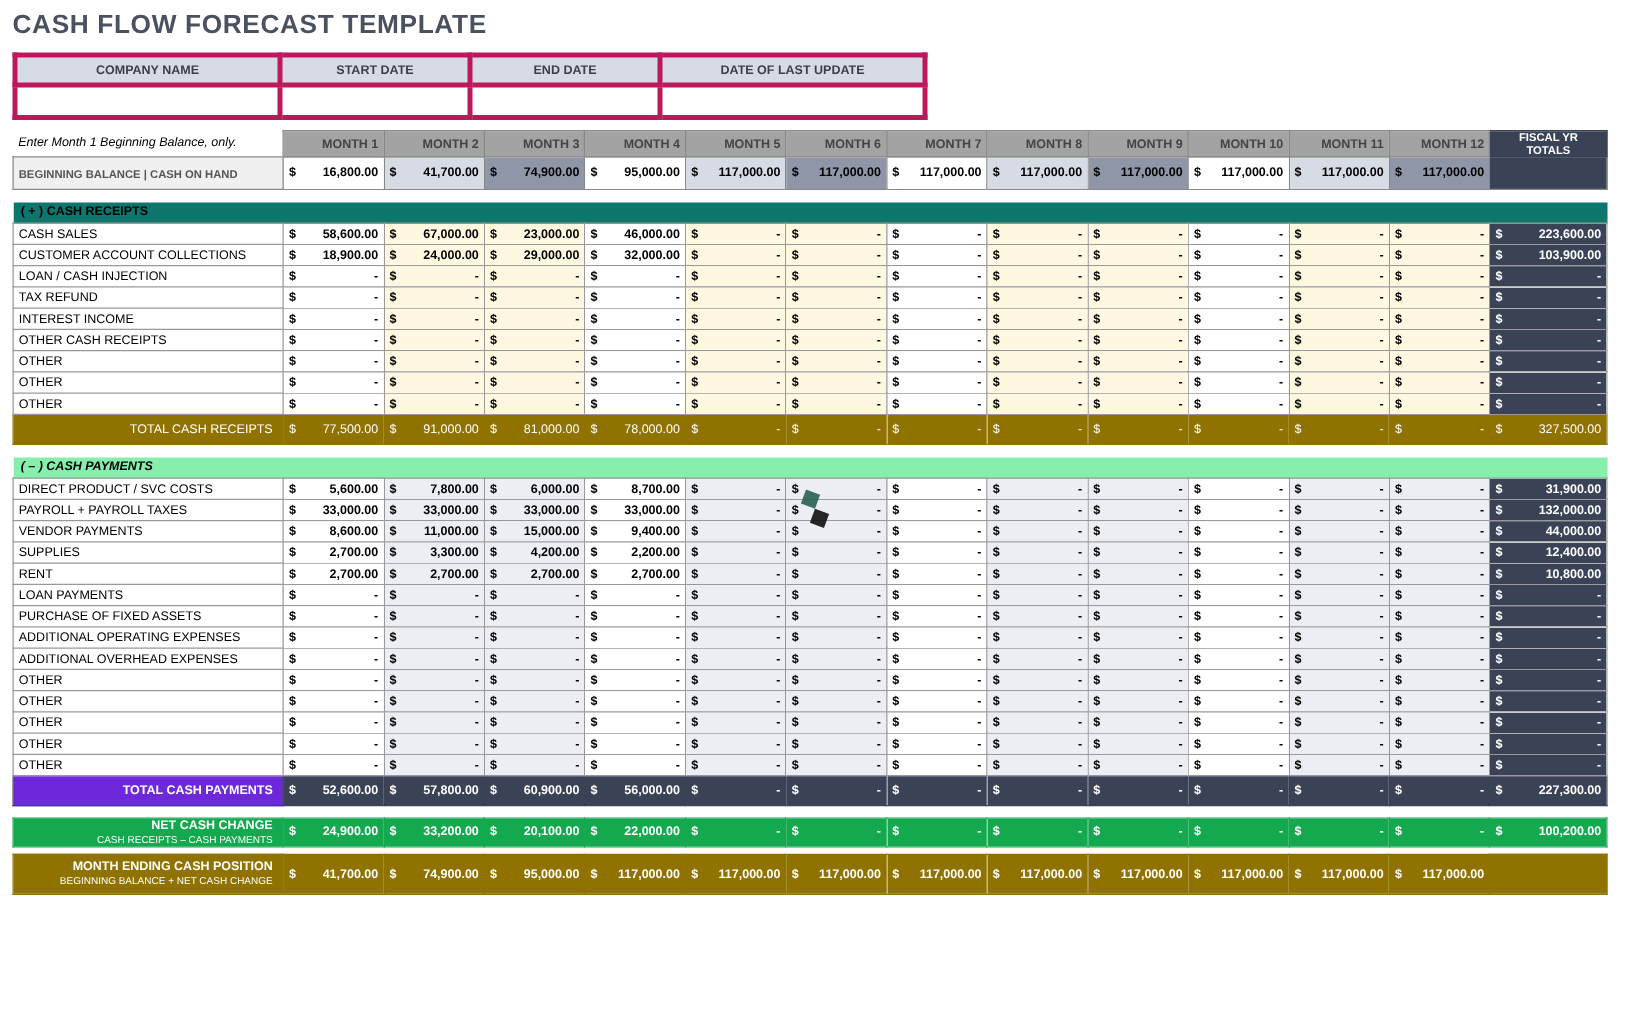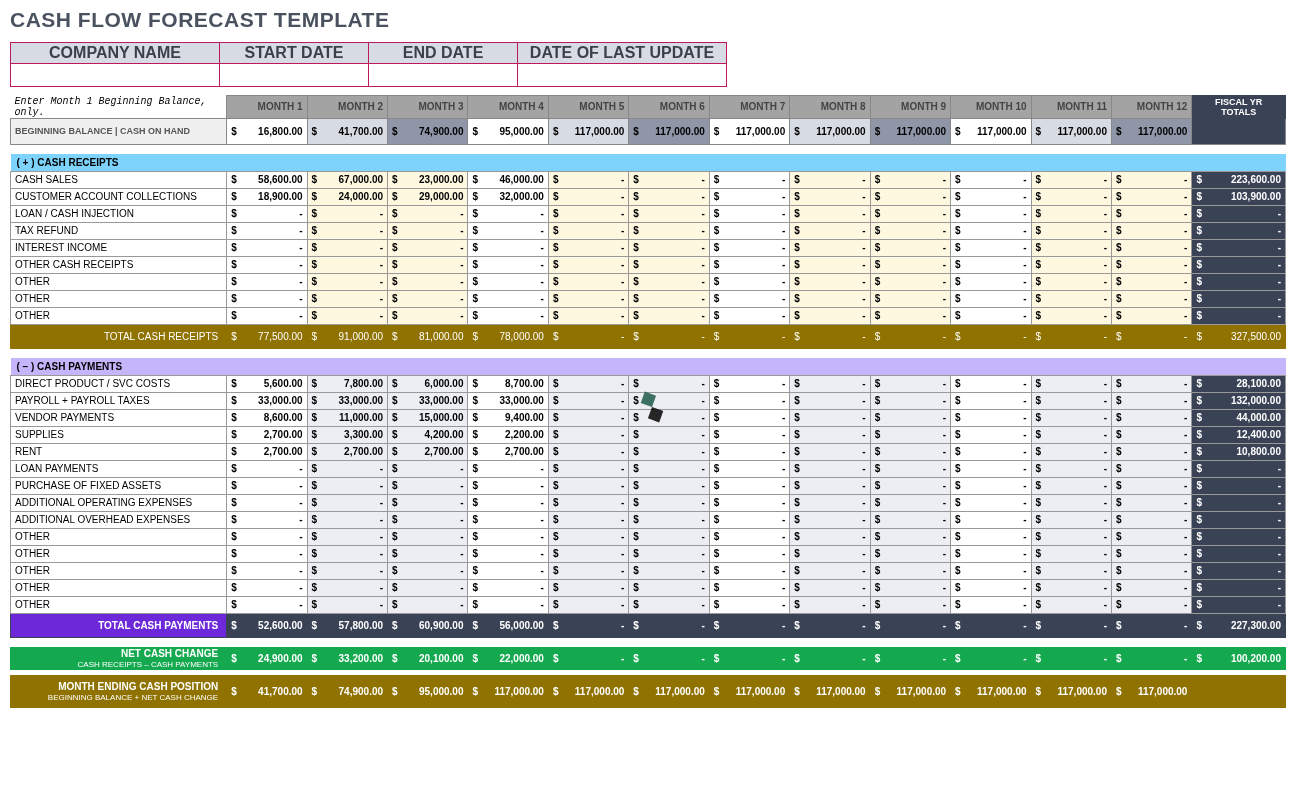--- a/index.html
+++ b/index.html
@@ -2,32 +2,32 @@
 <html><head>
 <meta charset="utf-8">
 <style>
 html,body{margin:0;padding:0;font-family:Arial,Helvetica,sans-serif;background:#fff;color:#000;}
 .wrap{width:1290px;margin:0;padding:4px 10px 20px 10px;box-sizing:border-box;}
 h1.title{font-size:21px;font-weight:700;letter-spacing:0.5px;color:#4a5260;margin:4px 0 10px 0;}
 table{border-collapse:collapse;font-size:10px;}
 
 
 .meta{margin-bottom:8px;}
-.meta th,.meta td{border:1px solid #be185d;height:20px;font-size:16px;}
+.meta th,.meta td{border:4px solid #be185d;height:20px;font-size:10px;}
 .meta th{background:#d7dbe3;color:#3b3f4a;font-weight:700;text-align:center;padding:0 4px;}
 .meta td{background:#fff;}
 
 
 .grid{width:1276px;table-layout:fixed;}
 .grid col.lbl{width:215px;}
 .grid col.m{width:80px;}
 .grid col.tot{width:93px;}
 .grid th,.grid td{height:17px;padding:0 4px;box-sizing:border-box;}
 
-.note{font-style:italic;font-size:10px;text-align:left;padding:2px 0;font-family:Liberation Mono, monospace;}
+.note{font-style:italic;font-size:10px;text-align:left;padding:2px 0;}
 
 .mhdr{background:#a3a3a3;border:1px solid #888;font-weight:700;color:#444;text-align:right;height:22px;font-size:10px;}
 .tot-hdr{background:#3a4256;color:#fff;border:1px solid #3a4256;font-weight:700;text-align:center;font-size:9px;height:22px;}
 
 .bb-row td,.bb-row th{border:1px solid #888;height:26px;}
 .bb-label{background:#f0f0f0;font-weight:700;font-size:9px;text-align:left;padding-left:6px;color:#555;}
 
 
 .sh1{background:#fff;}
 .sh2{background:#d7dbe3;}
@@ -42,22 +42,22 @@
 .sh11{background:#d7dbe3;}
 .sh12{background:#8f96a8;}
 
 
 .money{position:relative;font-weight:700;}
 .money span.cur{position:absolute;left:4px;}
 .money span.val{display:block;text-align:right;}
 
 
 .section-bar td{height:17px;font-size:10px;font-weight:700;padding-left:6px;}
-.gold   td{background:#7dd3fc;color:#000;}
-.slate  td{background:#c4b5fd;color:#000;}
+.gold   td{background:#0f766e;color:#000;}
+.slate  td{background:#86efac;color:#000;font-style:italic;}
 
 
 .rrow td{border:1px solid #999;height:17px;}
 .rlab{background:#fff;text-align:left;padding-left:6px;font-size:10px;}
 .rc1{background:#fff;} .rc2{background:#fff8e0;} .rc3{background:#fff8e0;} .rc4{background:#fff;}
 .rc5{background:#fff8e0;} .rc6{background:#fff8e0;} .rc7{background:#fff;} .rc8{background:#fff8e0;}
 .rc9{background:#fff8e0;} .rc10{background:#fff;} .rc11{background:#fff8e0;} .rc12{background:#fff8e0;}
 .rtot{background:#3a4256;color:#fff;border-color:#3a4256;}
 
 
@@ -802,21 +802,21 @@
           <td class="money pc11">
             <span class="cur">$</span>
             <span class="val">-</span>
           </td>
           <td class="money pc12">
             <span class="cur">$</span>
             <span class="val">-</span>
           </td>
           <td class="money rtot">
             <span class="cur">$</span>
-            <span class="val">28,100.00</span>
+            <span class="val">31,900.00</span>
           </td>
         </tr>
         <tr class="prow">
           <td class="rlab">PAYROLL + PAYROLL TAXES</td>
           <td class="money pc1">
             <span class="cur">$</span>
             <span class="val">33,000.00</span>
           </td>
           <td class="money pc2">
             <span class="cur">$</span>

